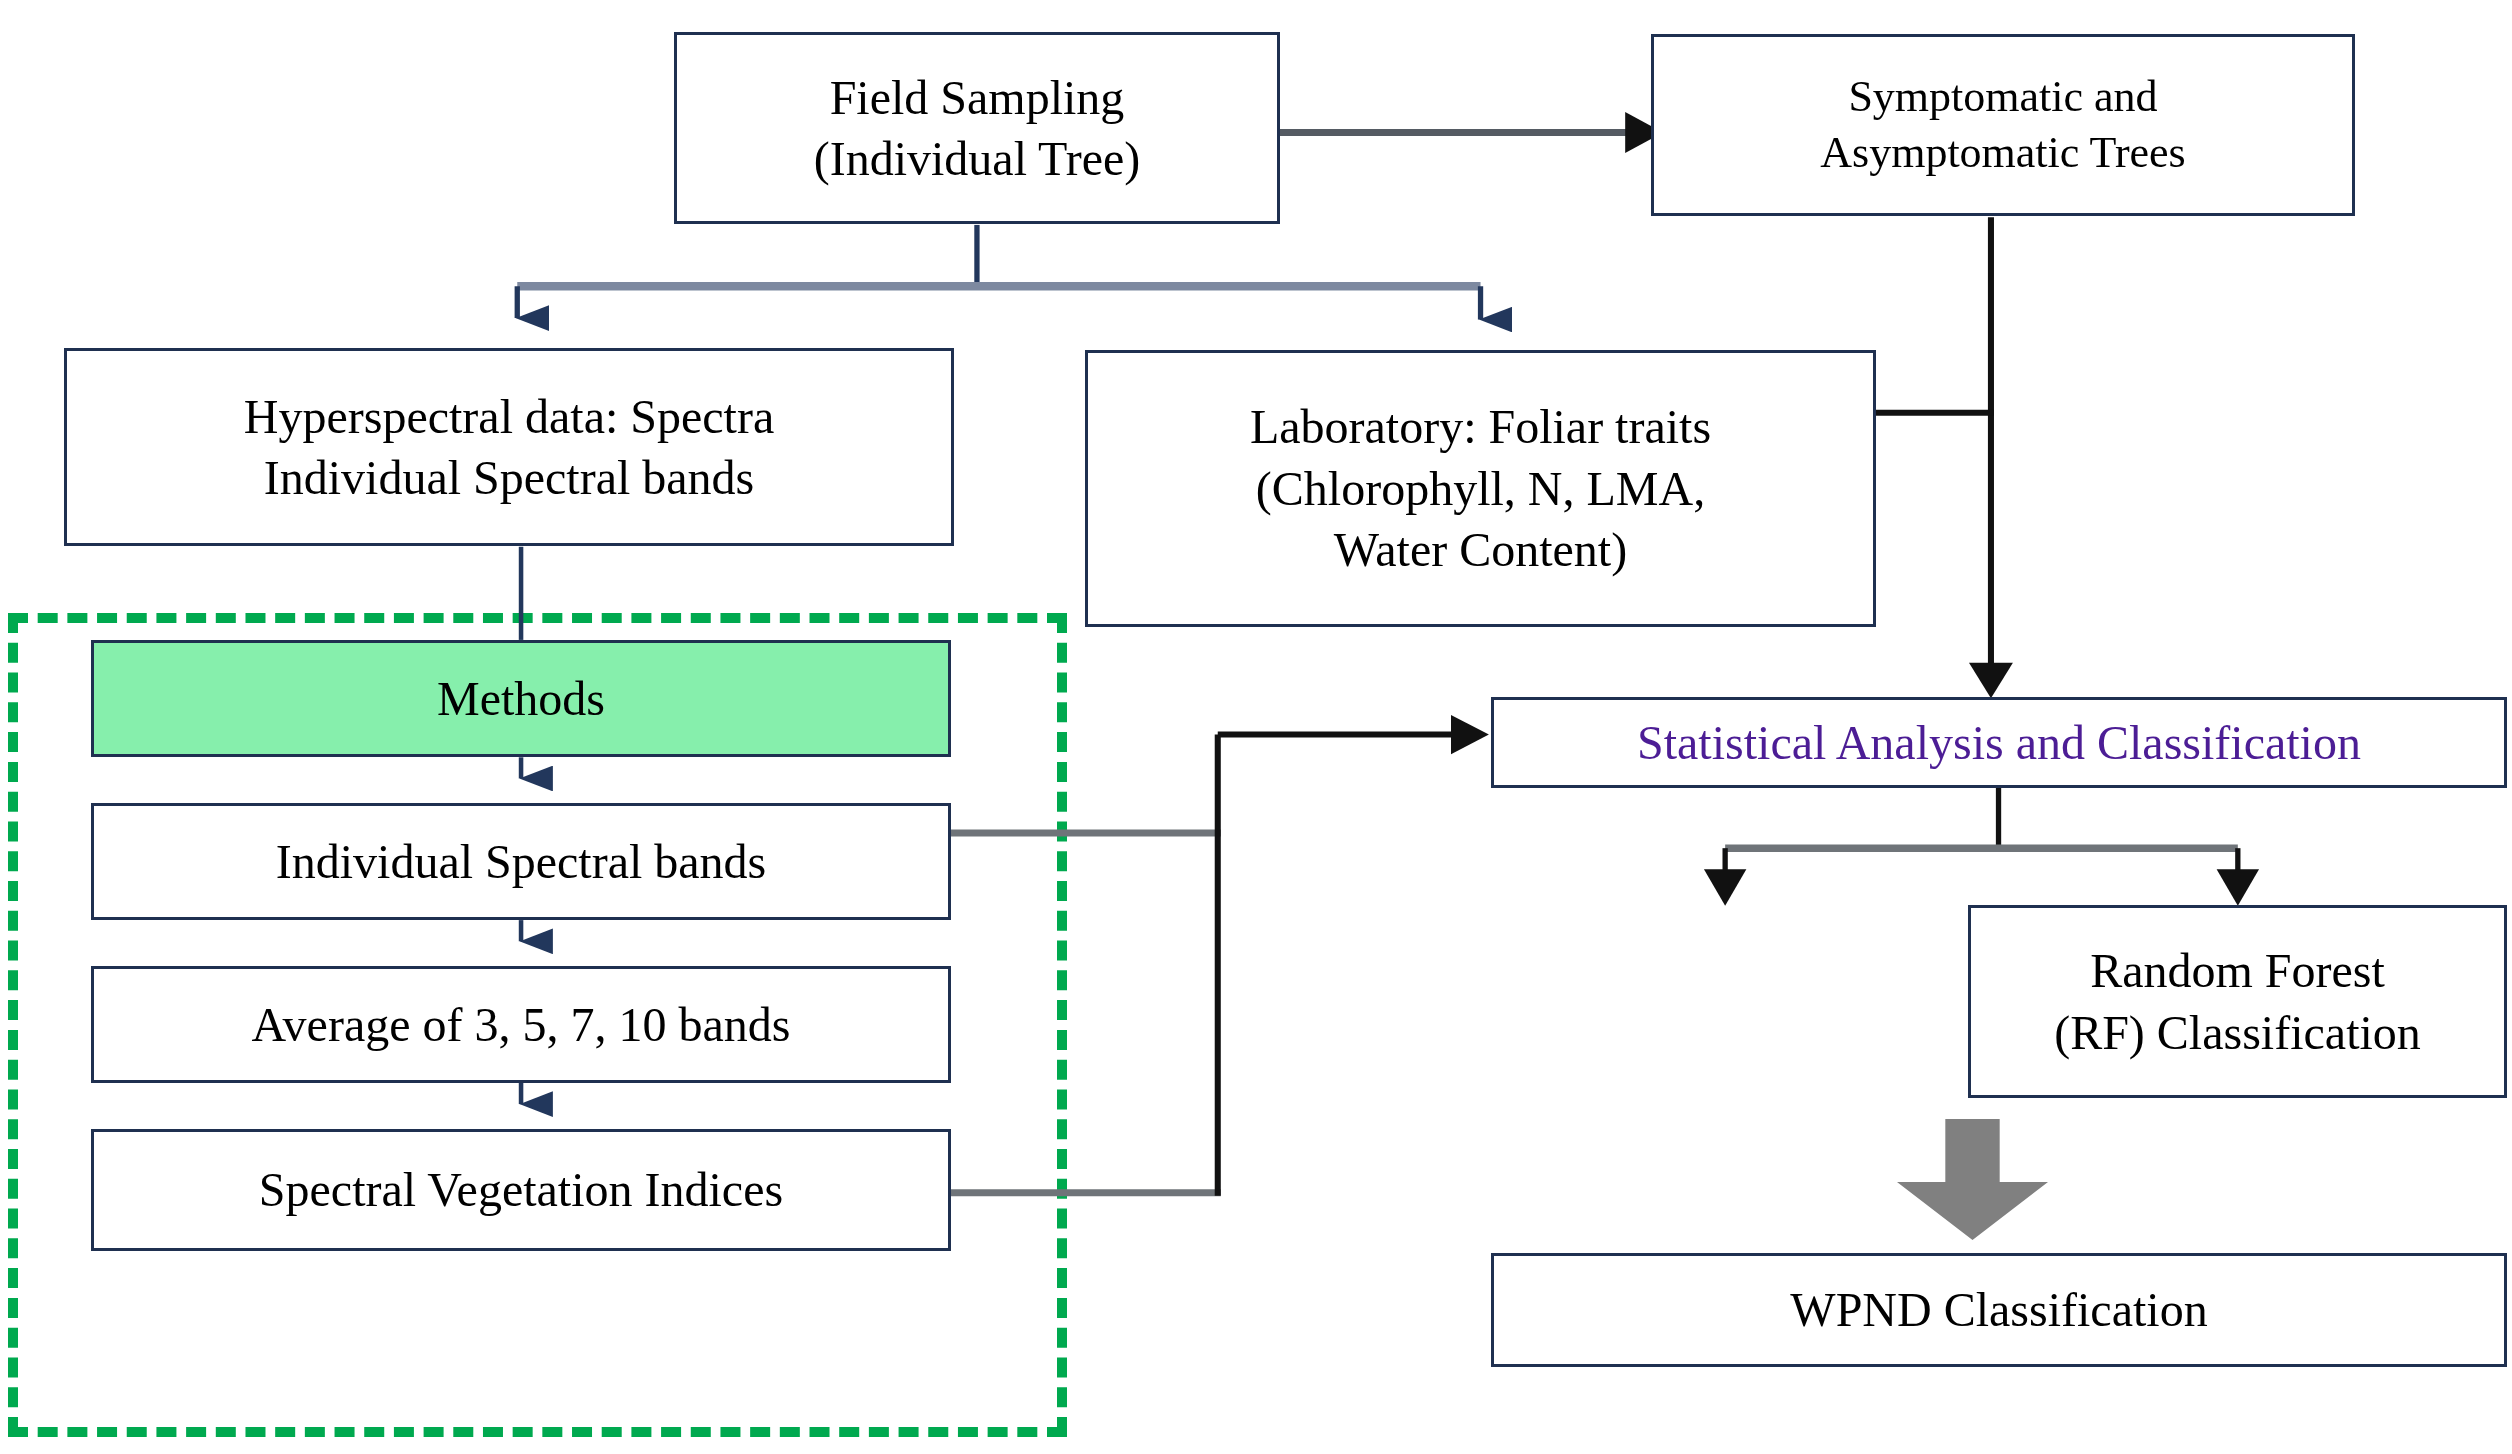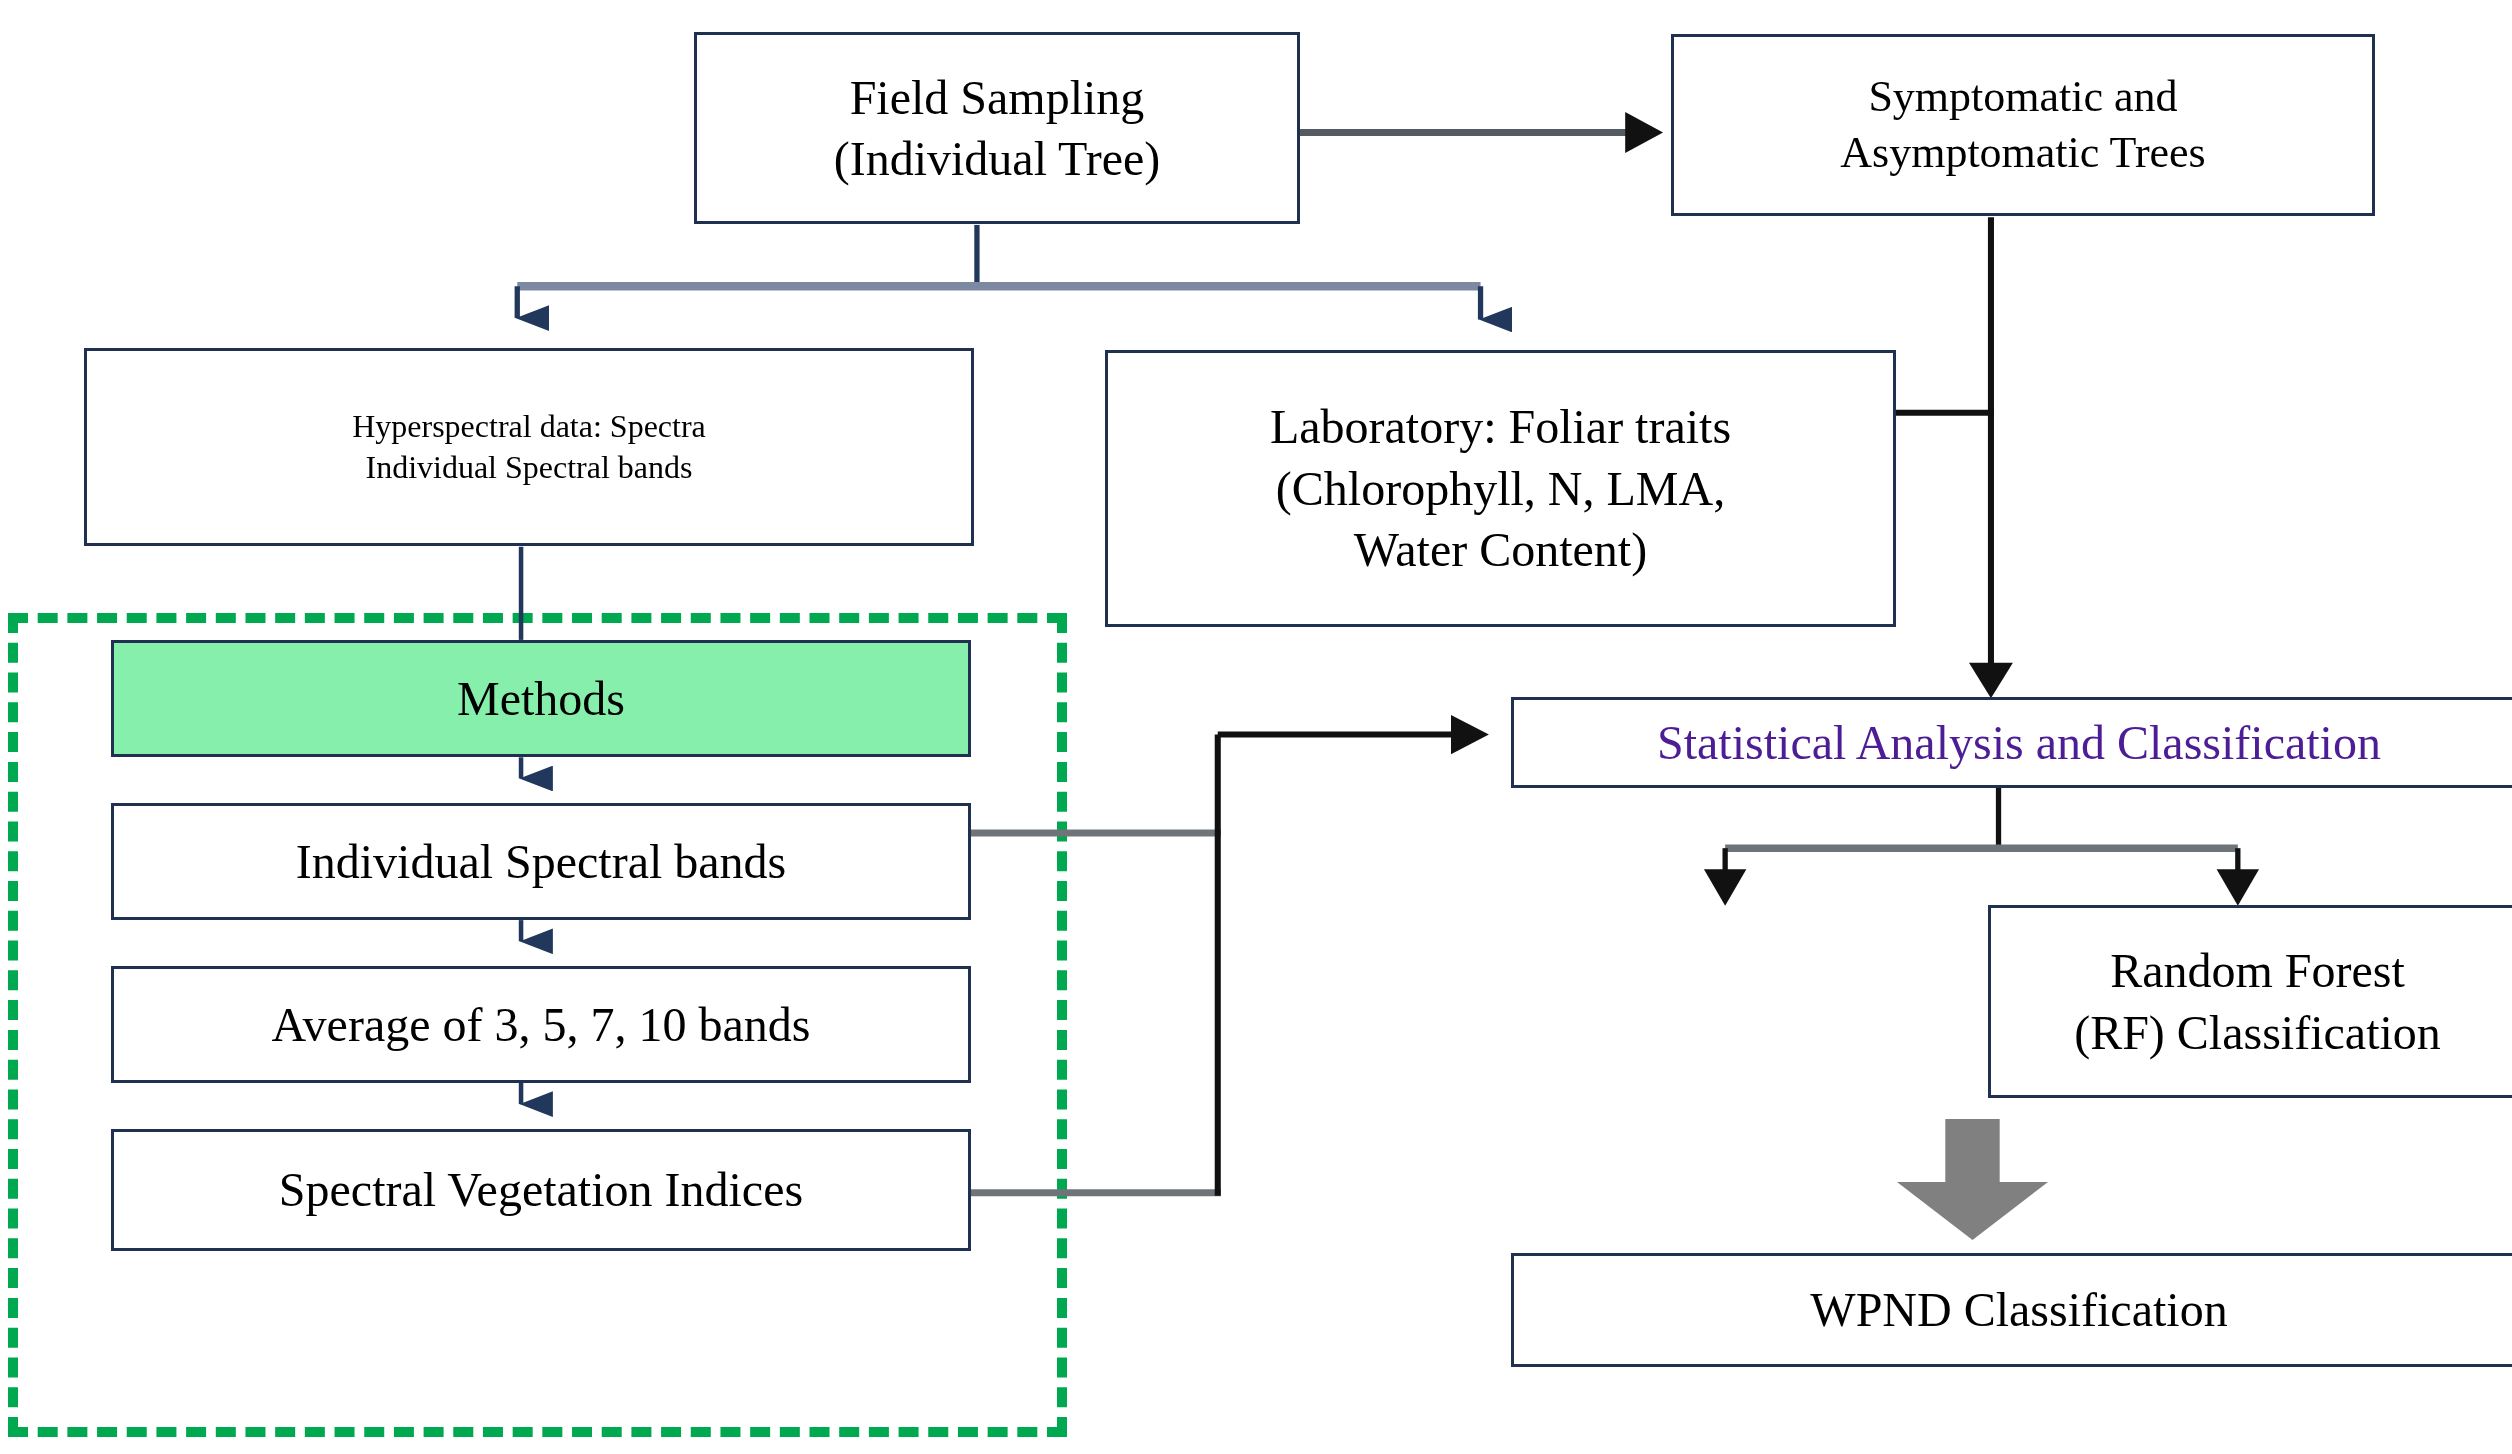--- a/index.html
+++ b/index.html
@@ -21,21 +21,20 @@
     border: 3px solid #1d4ed8;
     background: #ffffff;
     display: flex;
     align-items: center;
     justify-content: center;
     text-align: center;
     color: #000000;
     line-height: 1.28;
     z-index: 5;
     padding: 3px 7.6px;
-    margin-left: 20px;
   }
   .node .lbl {
     display: block;
     white-space: pre-line;
   }
   .node.filled {
     background: #dfe9d6;
   }
   svg.wires {
     position: absolute;
@@ -147,21 +146,21 @@
   </svg>
 
   <div class="node" style="left: 674px; top: 32px; width: 606px; height: 192px; font-size: 48px; background: rgb(255, 255, 255); border-color: rgb(31, 48, 80); color: rgb(0, 0, 0);">
     <span class="lbl">Field Sampling
 (Individual Tree)</span>
   </div>
   <div class="node" style="left: 1651px; top: 34px; width: 704px; height: 182px; font-size: 44px; background: rgb(255, 255, 255); border-color: rgb(31, 48, 80); color: rgb(0, 0, 0);">
     <span class="lbl">Symptomatic and
 Asymptomatic Trees</span>
   </div>
-  <div class="node" style="left: 64px; top: 348px; width: 890px; height: 198px; font-size: 32px; background: rgb(255, 255, 255); border-color: rgb(31, 48, 80); color: rgb(0, 0, 0);">
+  <div class="node" style="left: 64px; top: 348px; width: 890px; height: 198px; font-size: 48px; background: rgb(255, 255, 255); border-color: rgb(31, 48, 80); color: rgb(0, 0, 0);">
     <span class="lbl">Hyperspectral data: Spectra
 Individual Spectral bands</span>
   </div>
   <div class="node" style="left: 1085px; top: 350px; width: 791px; height: 277px; font-size: 48px; background: rgb(255, 255, 255); border-color: rgb(31, 48, 80); color: rgb(0, 0, 0);">
     <span class="lbl">Laboratory: Foliar traits
 (Chlorophyll,  N, LMA,
 Water Content)</span>
   </div>
   <div class="node filled" style="left: 91px; top: 640px; width: 860px; height: 117px; font-size: 48px; background: #86efac; border-color: rgb(31, 48, 80); color: rgb(0, 0, 0);">
     <span class="lbl">Methods</span>

